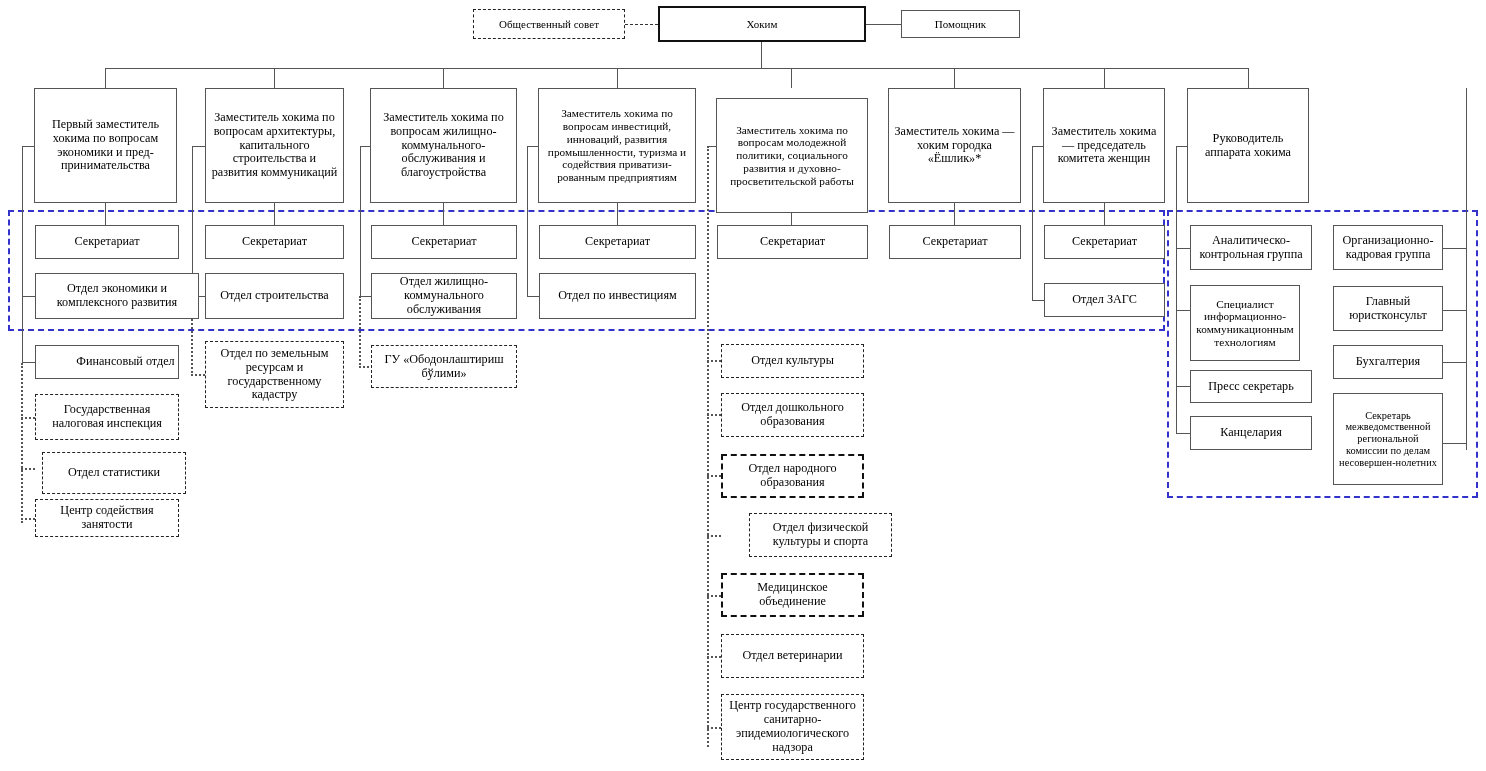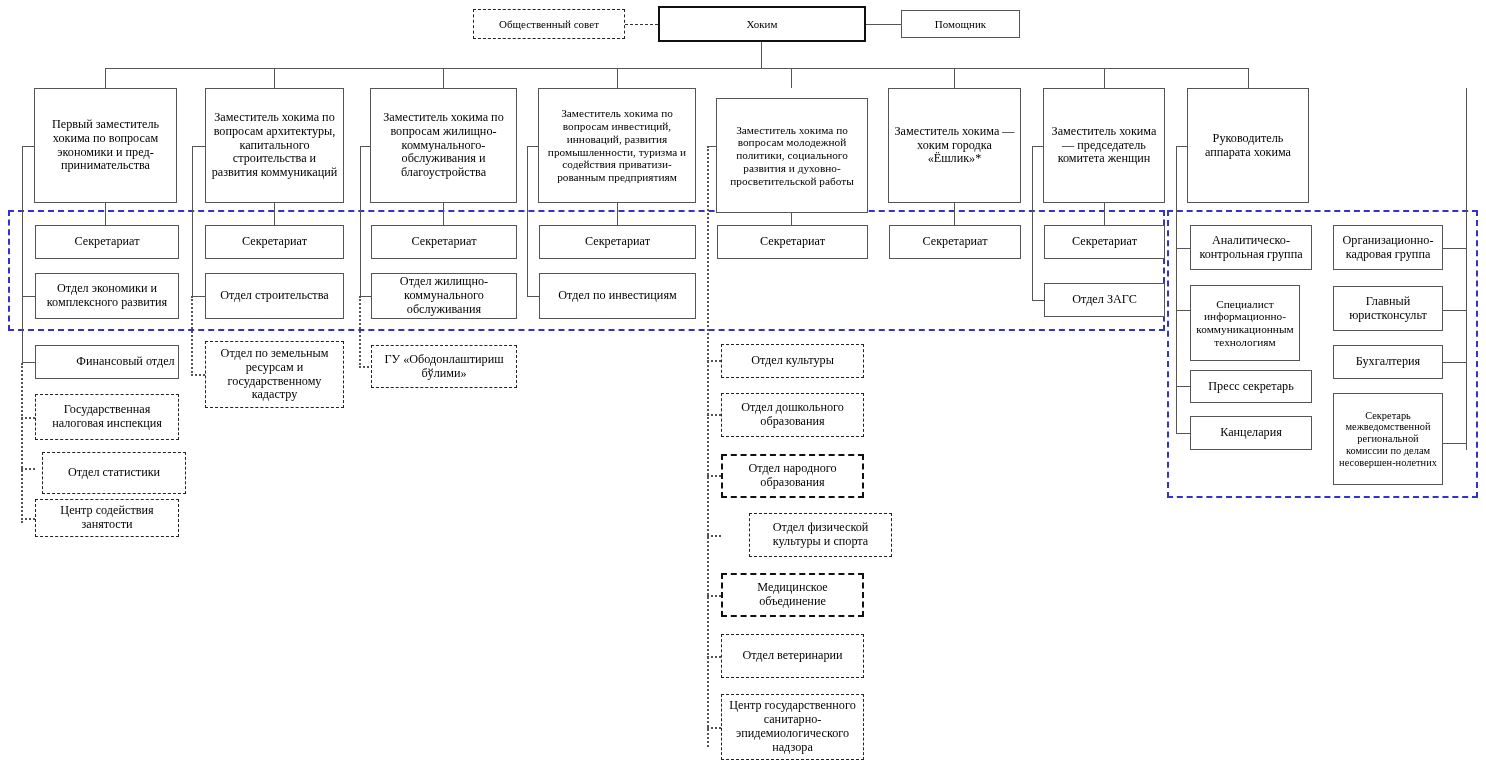--- a/index.html
+++ b/index.html
@@ -191,21 +191,21 @@
   <div class="box solid fs12" style="left:717px;top:225px;width:151px;height:34px;">
     <span>Секретариат</span>
   </div>
   <div class="box solid fs12" style="left:889px;top:225px;width:132px;height:34px;">
     <span>Секретариат</span>
   </div>
   <div class="box solid fs12" style="left:1044px;top:225px;width:121px;height:34px;">
     <span>Секретариат</span>
   </div>
 
-  <div class="box solid fs12" style="left:35px;top:273px;width:144px;height:46px;">
+  <div class="box solid fs12" style="left:35px;top:273px;width:164px;height:46px;">
     <span>Отдел экономики и комплексного развития</span>
   </div>
   <div class="box solid fs12" style="left:205px;top:273px;width:139px;height:46px;">
     <span>Отдел строительства</span>
   </div>
   <div class="box solid fs12" style="left:371px;top:273px;width:146px;height:46px;">
     <span>Отдел жилищно-коммунального обслуживания</span>
   </div>
   <div class="box solid fs12" style="left:539px;top:273px;width:157px;height:46px;">
     <span>Отдел по инвестициям</span>

